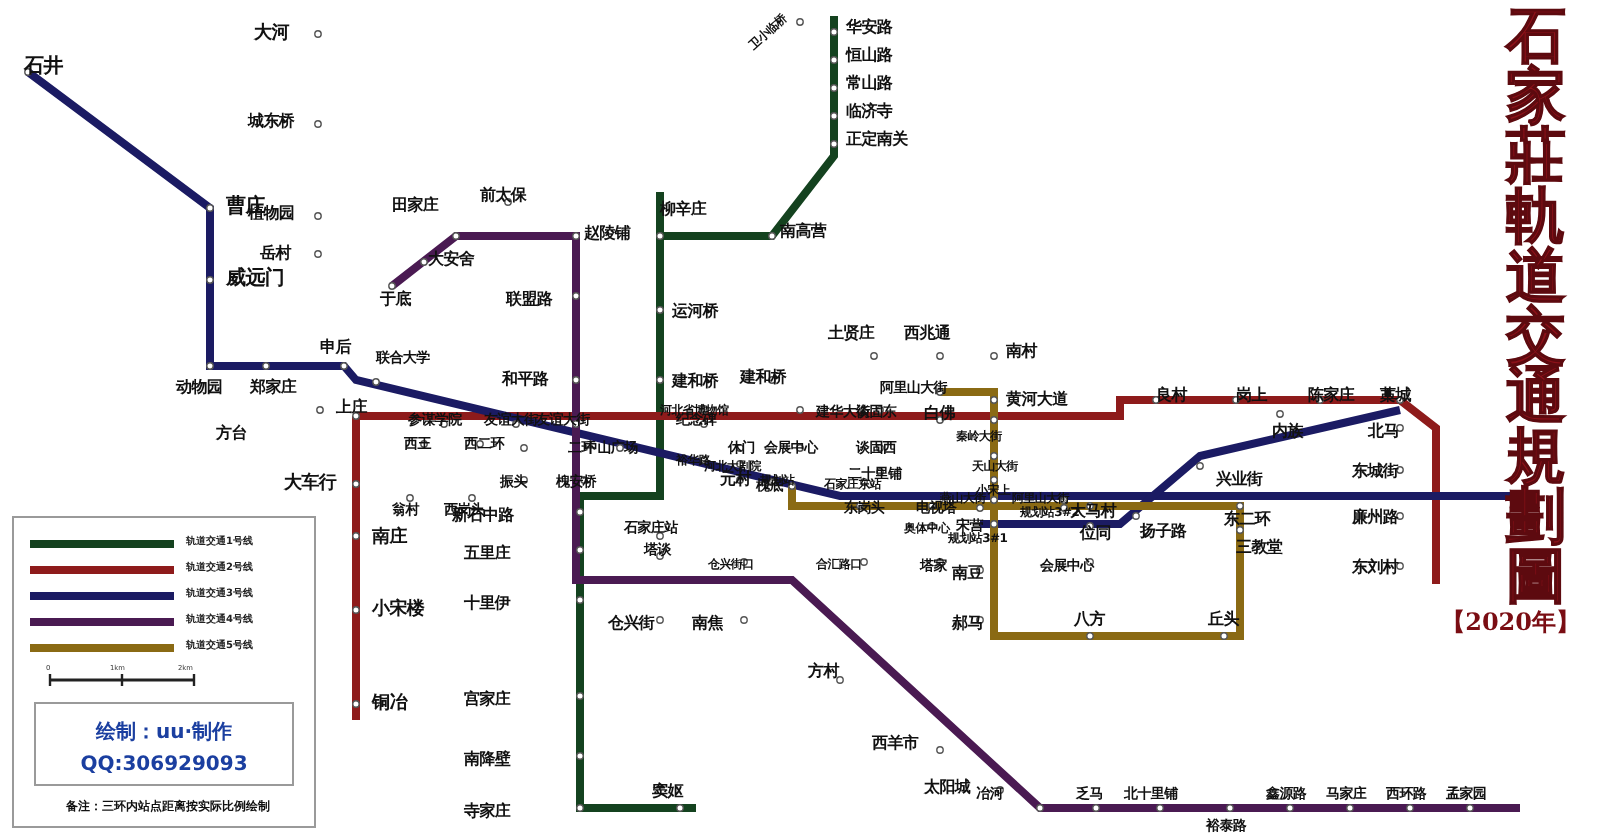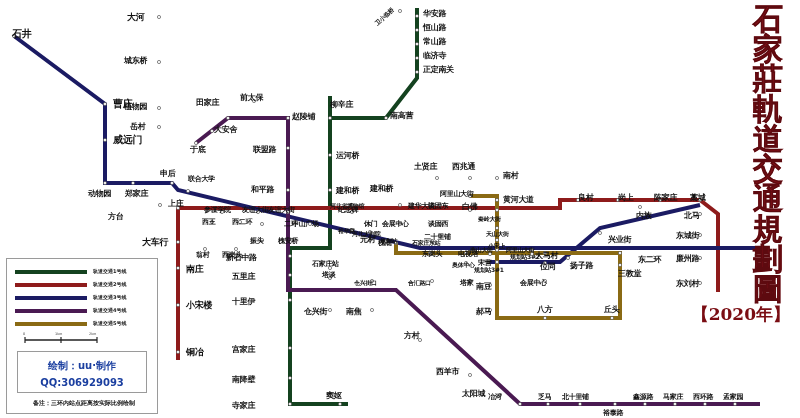--- a/index.html
+++ b/index.html
@@ -22,21 +22,21 @@
 
   
   #title{position:absolute;right:6px;top:4px;width:52px;
          text-align:center;color:#8c1119;
          font-family:"DejaVu Serif","Liberation Serif",serif;
          font-weight:700;font-size:30px;line-height:30px;
          letter-spacing:0px;
          -webkit-text-stroke:0.6px #5d0a0f;}
   #title span{display:block;}
   #year{position:absolute;right:10px;top:303px;
-        color:#7a0d13;font-weight:700;font-size:17px;
+        color:#7a0d13;font-weight:700;font-size:12px;
         font-family:"DejaVu Serif","Liberation Serif",serif;}
 
   
   #logo{position:absolute;right:4px;bottom:8px;width:150px;height:70px;}
   #logo .cn{position:absolute;left:36px;top:2px;font-size:34px;
             font-weight:700;color:#f0a23c;opacity:.92;
             font-family:"DejaVu Serif","Liberation Serif",serif;}
   #logo .en{position:absolute;left:8px;top:18px;font-size:34px;
             font-weight:700;color:#2f5fa8;
             font-family:"DejaVu Serif","Liberation Serif",serif;}
@@ -251,21 +251,21 @@
       <div class="lbl s8" style="left: 690px; top: 194px;">藁城</div>
       <div class="lbl s8" style="left: 684px; top: 212px;">北马</div>
       <div class="lbl s8" style="left: 676px; top: 232px;">东城街</div>
       <div class="lbl s8" style="left: 676px; top: 255px;">廉州路</div>
       <div class="lbl s8" style="left: 676px; top: 280px;">东刘村</div>
       <div class="lbl s8" style="left: 476px; top: 283px;">南豆</div>
       <div class="lbl s8" style="left: 476px; top: 308px;">郝马</div>
       <div class="lbl s8" style="left: 537px; top: 306px;">八方</div>
       <div class="lbl s8" style="left: 604px; top: 306px;">丘头</div>
       <div class="lbl s8" style="left: 618px; top: 270px;">三教堂</div>
-      <div class="lbl s8" style="left: 612px; top: 256px; margin-left: 26px;">东二环</div>
+      <div class="lbl s8" style="left: 612px; top: 256px;">东二环</div>
       <div class="lbl s8" style="left: 535px; top: 252px;">大马村</div>
       <div class="lbl s8" style="left: 540px; top: 263px;">位同</div>
       <div class="lbl s7" style="left: 520px; top: 280px;">会展中心</div>
       <div class="lbl s7" style="left: 460px; top: 280px;">塔家</div>
       <div class="lbl s6" style="left: 408px; top: 280px;">合汇路口</div>
       <div class="lbl s7" style="left: 422px; top: 251px;">东岗头</div>
       <div class="lbl s7" style="left: 458px; top: 251px;">电视塔</div>
       <div class="lbl s6" style="left: 452px; top: 262px;">奥体中心</div>
       <div class="lbl s6" style="left: 380px; top: 238px;">规划站</div>
       <div class="lbl s7" style="left: 338px; top: 207px;">纪念碑</div>

